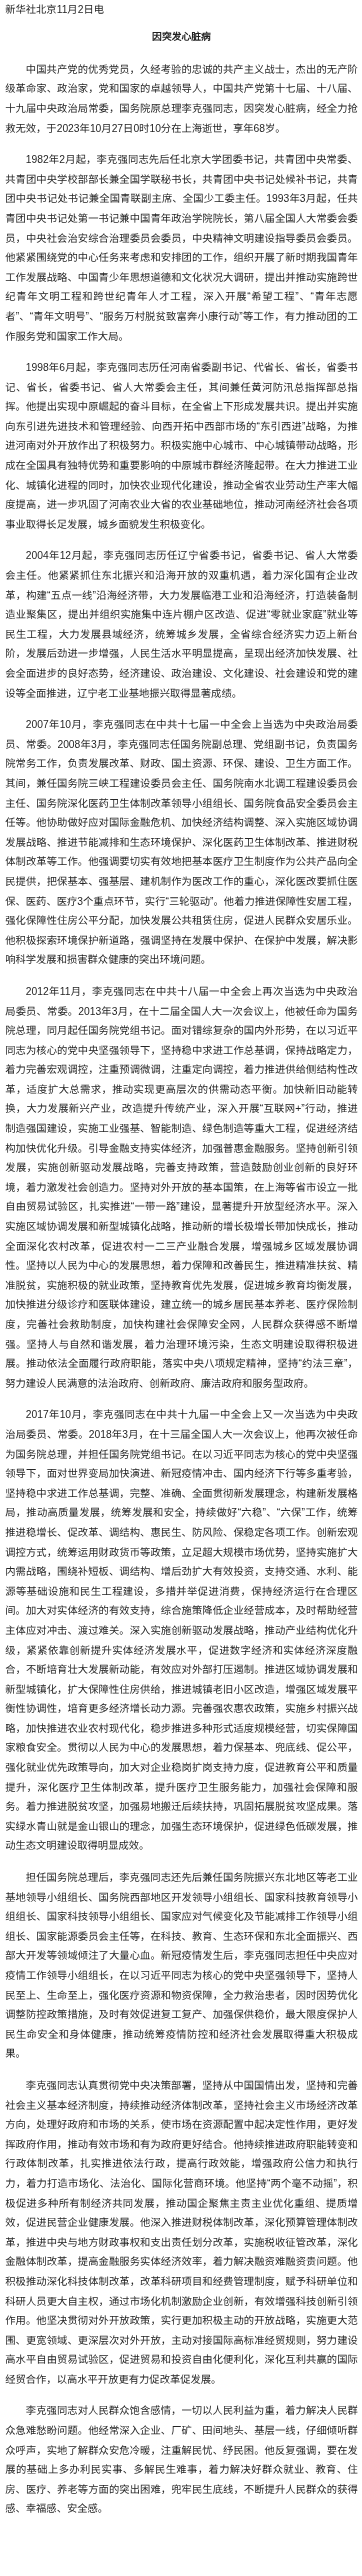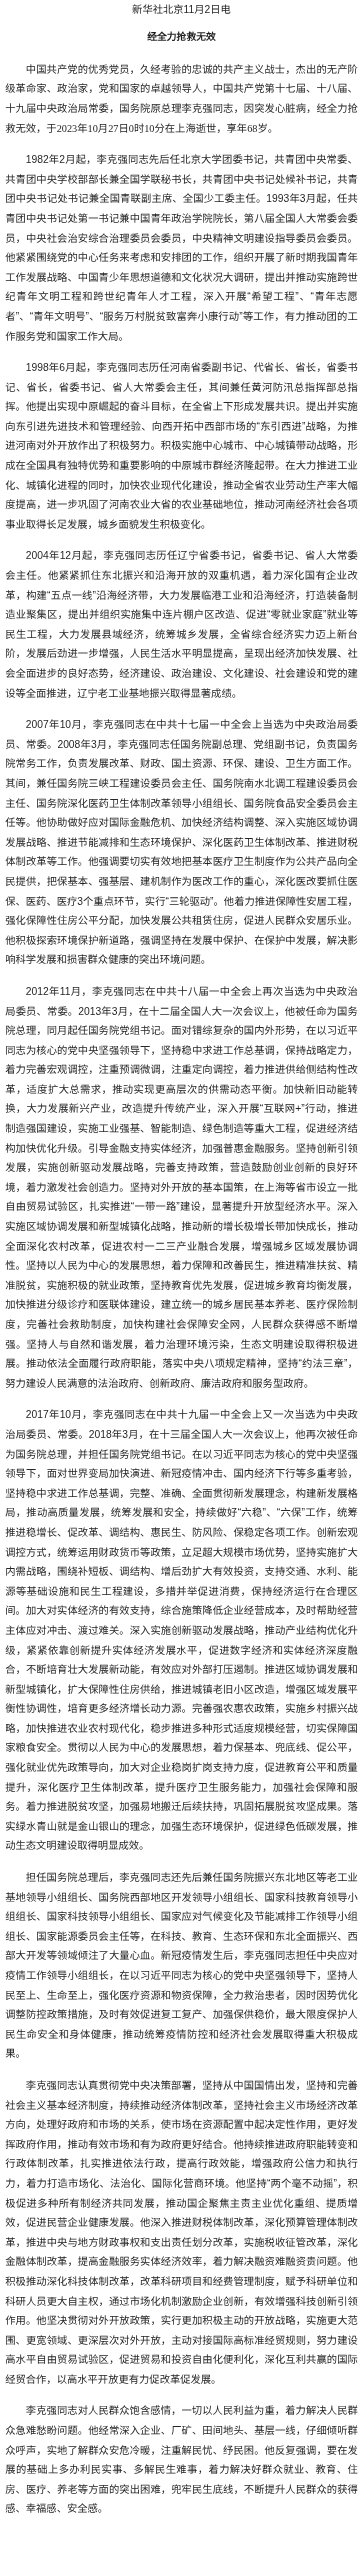--- a/index.html
+++ b/index.html
@@ -16,49 +16,48 @@
     color: #252525;
   }
   .page {
     padding: 0 5.2px;
     box-sizing: border-box;
   }
   .dateline {
     margin: 0;
     font-size: 10.3px;
     line-height: 19.6px;
-    text-align: center;
+    text-align: left;
   }
   .article-title {
     margin: 10.3px 0 16.5px 0;
     font-size: 9.8px;
     font-weight: bold;
     line-height: 13.4px;
     text-align: center;
     color: #1f1f1f;
   }
   .para {
     margin: 12px 0 0 0;
     font-size: 10.3px;
     line-height: 19.6px;
     text-align: justify;
     text-indent: 2em;
     word-break: break-all;
   }
   .article-title + .para {
     margin-top: 16px; 
-    font-family: Liberation Serif, serif;
   }
 </style>
 </head>
 <body>
 
 <div class="page">
   <p class="dateline">新华社北京11月2日电</p>
-  <h1 class="article-title">经全力抢救无效</h1>
+  <h1 class="article-title">因突发心脏病</h1>
 
   <p class="para">中国共产党的优秀党员，久经考验的忠诚的共产主义战士，杰出的无产阶级革命家、政治家，党和国家的卓越领导人，中国共产党第十七届、十八届、十九届中央政治局常委，国务院原总理李克强同志，因突发心脏病，经全力抢救无效，于2023年10月27日0时10分在上海逝世，享年68岁。</p>
   <p class="para">1982年2月起，李克强同志先后任北京大学团委书记，共青团中央常委、共青团中央学校部部长兼全国学联秘书长，共青团中央书记处候补书记，共青团中央书记处书记兼全国青联副主席、全国少工委主任。1993年3月起，任共青团中央书记处第一书记兼中国青年政治学院院长，第八届全国人大常委会委员，中央社会治安综合治理委员会委员，中央精神文明建设指导委员会委员。他紧紧围绕党的中心任务来考虑和安排团的工作，组织开展了新时期我国青年工作发展战略、中国青少年思想道德和文化状况大调研，提出并推动实施跨世纪青年文明工程和跨世纪青年人才工程，深入开展“希望工程”、“青年志愿者”、“青年文明号”、“服务万村脱贫致富奔小康行动”等工作，有力推动团的工作服务党和国家工作大局。</p>
   <p class="para">1998年6月起，李克强同志历任河南省委副书记、代省长、省长，省委书记、省长，省委书记、省人大常委会主任，其间兼任黄河防汛总指挥部总指挥。他提出实现中原崛起的奋斗目标，在全省上下形成发展共识。提出并实施向东引进先进技术和管理经验、向西开拓中西部市场的“东引西进”战略，为推进河南对外开放作出了积极努力。积极实施中心城市、中心城镇带动战略，形成在全国具有独特优势和重要影响的中原城市群经济隆起带。在大力推进工业化、城镇化进程的同时，加快农业现代化建设，推动全省农业劳动生产率大幅度提高，进一步巩固了河南农业大省的农业基础地位，推动河南经济社会各项事业取得长足发展，城乡面貌发生积极变化。</p>
   <p class="para">2004年12月起，李克强同志历任辽宁省委书记，省委书记、省人大常委会主任。他紧紧抓住东北振兴和沿海开放的双重机遇，着力深化国有企业改革，构建“五点一线”沿海经济带，大力发展临港工业和沿海经济，打造装备制造业聚集区，提出并组织实施集中连片棚户区改造、促进“零就业家庭”就业等民生工程，大力发展县域经济，统筹城乡发展，全省综合经济实力迈上新台阶，发展后劲进一步增强，人民生活水平明显提高，呈现出经济加快发展、社会全面进步的良好态势，经济建设、政治建设、文化建设、社会建设和党的建设等全面推进，辽宁老工业基地振兴取得显著成绩。</p>
   <p class="para">2007年10月，李克强同志在中共十七届一中全会上当选为中央政治局委员、常委。2008年3月，李克强同志任国务院副总理、党组副书记，负责国务院常务工作，负责发展改革、财政、国土资源、环保、建设、卫生方面工作。其间，兼任国务院三峡工程建设委员会主任、国务院南水北调工程建设委员会主任、国务院深化医药卫生体制改革领导小组组长、国务院食品安全委员会主任等。他协助做好应对国际金融危机、加快经济结构调整、深入实施区域协调发展战略、推进节能减排和生态环境保护、深化医药卫生体制改革、推进财税体制改革等工作。他强调要切实有效地把基本医疗卫生制度作为公共产品向全民提供，把保基本、强基层、建机制作为医改工作的重心，深化医改要抓住医保、医药、医疗3个重点环节，实行“三轮驱动”。他着力推进保障性安居工程，强化保障性住房公平分配，加快发展公共租赁住房，促进人民群众安居乐业。他积极探索环境保护新道路，强调坚持在发展中保护、在保护中发展，解决影响科学发展和损害群众健康的突出环境问题。</p>
   <p class="para">2012年11月，李克强同志在中共十八届一中全会上再次当选为中央政治局委员、常委。2013年3月，在十二届全国人大一次会议上，他被任命为国务院总理，同月起任国务院党组书记。面对错综复杂的国内外形势，在以习近平同志为核心的党中央坚强领导下，坚持稳中求进工作总基调，保持战略定力，着力完善宏观调控，注重预调微调，注重定向调控，着力推进供给侧结构性改革，适度扩大总需求，推动实现更高层次的供需动态平衡。加快新旧动能转换，大力发展新兴产业，改造提升传统产业，深入开展“互联网+”行动，推进制造强国建设，实施工业强基、智能制造、绿色制造等重大工程，促进经济结构加快优化升级。引导金融支持实体经济，加强普惠金融服务。坚持创新引领发展，实施创新驱动发展战略，完善支持政策，营造鼓励创业创新的良好环境，着力激发社会创造力。坚持对外开放的基本国策，在上海等省市设立一批自由贸易试验区，扎实推进“一带一路”建设，显著提升开放型经济水平。深入实施区域协调发展和新型城镇化战略，推动新的增长极增长带加快成长，推动全面深化农村改革，促进农村一二三产业融合发展，增强城乡区域发展协调性。坚持以人民为中心的发展思想，着力保障和改善民生，推进精准扶贫、精准脱贫，实施积极的就业政策，坚持教育优先发展，促进城乡教育均衡发展，加快推进分级诊疗和医联体建设，建立统一的城乡居民基本养老、医疗保险制度，完善社会救助制度，加快构建社会保障安全网，人民群众获得感不断增强。坚持人与自然和谐发展，着力治理环境污染，生态文明建设取得积极进展。推动依法全面履行政府职能，落实中央八项规定精神，坚持“约法三章”，努力建设人民满意的法治政府、创新政府、廉洁政府和服务型政府。</p>
   <p class="para">2017年10月，李克强同志在中共十九届一中全会上又一次当选为中央政治局委员、常委。2018年3月，在十三届全国人大一次会议上，他再次被任命为国务院总理，并担任国务院党组书记。在以习近平同志为核心的党中央坚强领导下，面对世界变局加快演进、新冠疫情冲击、国内经济下行等多重考验，坚持稳中求进工作总基调，完整、准确、全面贯彻新发展理念，构建新发展格局，推动高质量发展，统筹发展和安全，持续做好“六稳”、“六保”工作，统筹推进稳增长、促改革、调结构、惠民生、防风险、保稳定各项工作。创新宏观调控方式，统筹运用财政货币等政策，立足超大规模市场优势，坚持实施扩大内需战略，围绕补短板、调结构、增后劲扩大有效投资，支持交通、水利、能源等基础设施和民生工程建设，多措并举促进消费，保持经济运行在合理区间。加大对实体经济的有效支持，综合施策降低企业经营成本，及时帮助经营主体应对冲击、渡过难关。深入实施创新驱动发展战略，推动产业结构优化升级，紧紧依靠创新提升实体经济发展水平，促进数字经济和实体经济深度融合，不断培育壮大发展新动能，有效应对外部打压遏制。推进区域协调发展和新型城镇化，扩大保障性住房供给，推进城镇老旧小区改造，增强区域发展平衡性协调性，培育更多经济增长动力源。完善强农惠农政策，实施乡村振兴战略，加快推进农业农村现代化，稳步推进多种形式适度规模经营，切实保障国家粮食安全。贯彻以人民为中心的发展思想，着力保基本、兜底线、促公平，强化就业优先政策导向，加大对企业稳岗扩岗支持力度，促进教育公平和质量提升，深化医疗卫生体制改革，提升医疗卫生服务能力，加强社会保障和服务。着力推进脱贫攻坚，加强易地搬迁后续扶持，巩固拓展脱贫攻坚成果。落实绿水青山就是金山银山的理念，加强生态环境保护，促进绿色低碳发展，推动生态文明建设取得明显成效。</p>
   <p class="para">担任国务院总理后，李克强同志还先后兼任国务院振兴东北地区等老工业基地领导小组组长、国务院西部地区开发领导小组组长、国家科技教育领导小组组长、国家科技领导小组组长、国家应对气候变化及节能减排工作领导小组组长、国家能源委员会主任等，在科技、教育、生态环保和东北全面振兴、西部大开发等领域倾注了大量心血。新冠疫情发生后，李克强同志担任中央应对疫情工作领导小组组长，在以习近平同志为核心的党中央坚强领导下，坚持人民至上、生命至上，强化医疗资源和物资保障，全力救治患者，因时因势优化调整防控政策措施，及时有效促进复工复产、加强保供稳价，最大限度保护人民生命安全和身体健康，推动统筹疫情防控和经济社会发展取得重大积极成果。</p>
   <p class="para">李克强同志认真贯彻党中央决策部署，坚持从中国国情出发，坚持和完善社会主义基本经济制度，持续推动经济体制改革，坚持社会主义市场经济改革方向，处理好政府和市场的关系，使市场在资源配置中起决定性作用，更好发挥政府作用，推动有效市场和有为政府更好结合。他持续推进政府职能转变和行政体制改革，扎实推进依法行政，提高行政效能，增强政府公信力和执行力，着力打造市场化、法治化、国际化营商环境。他坚持“两个毫不动摇”，积极促进多种所有制经济共同发展，推动国企聚焦主责主业优化重组、提质增效，促进民营企业健康发展。他深入推进财税体制改革，深化预算管理体制改革，推进中央与地方财政事权和支出责任划分改革，实施税收征管改革，深化金融体制改革，提高金融服务实体经济效率，着力解决融资难融资贵问题。他积极推动深化科技体制改革，改革科研项目和经费管理制度，赋予科研单位和科研人员更大自主权，通过市场化机制激励企业创新，有效增强科技创新引领作用。他坚决贯彻对外开放政策，实行更加积极主动的开放战略，实施更大范围、更宽领域、更深层次对外开放，主动对接国际高标准经贸规则，努力建设高水平自由贸易试验区，促进贸易和投资自由化便利化，深化互利共赢的国际经贸合作，以高水平开放更有力促改革促发展。</p>

